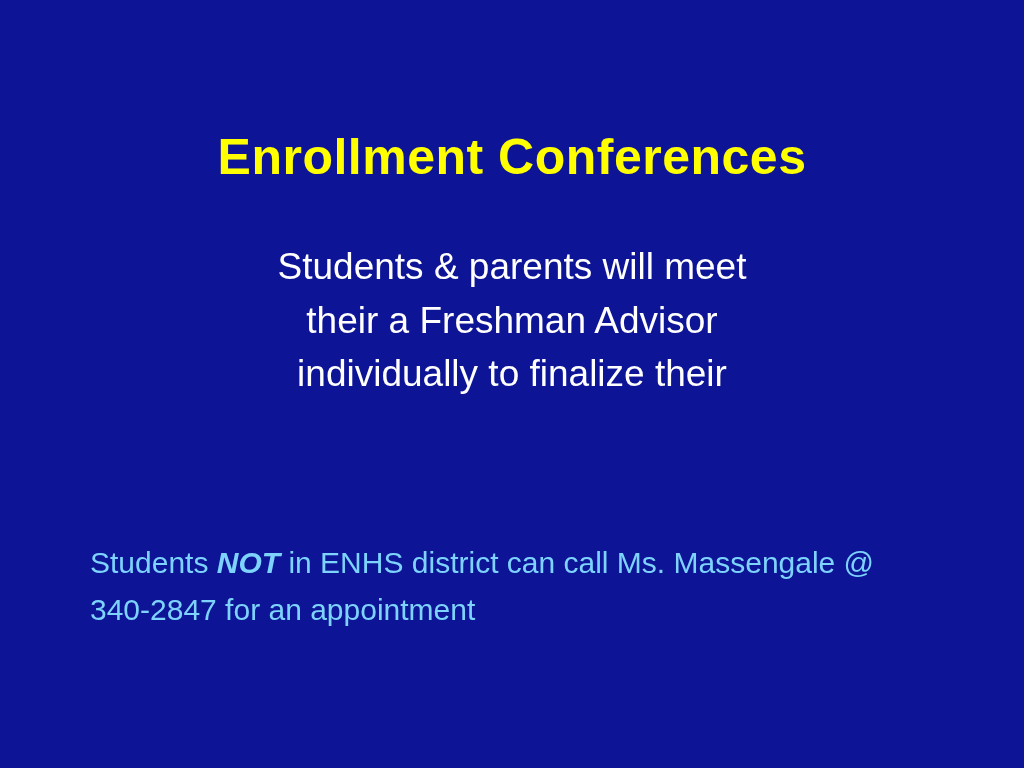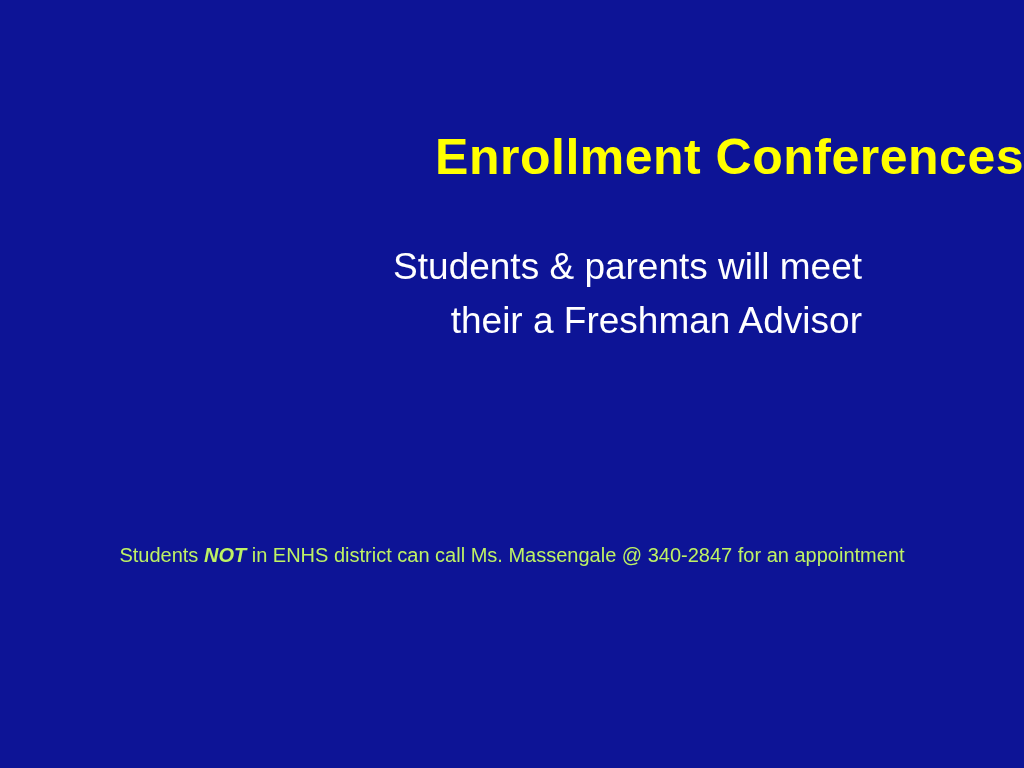--- a/index.html
+++ b/index.html
@@ -18,61 +18,62 @@
     width: 1024px;
     height: 768px;
     background: #0d1496;
     box-sizing: border-box;
   }
   .slide-title {
     position: absolute;
     top: 130px;
     left: 0;
     width: 1024px;
-    text-align: right;
+    text-align: center;
     color: #ffff00;
     font-size: 50px;
     font-weight: bold;
     letter-spacing: 0.5px;
     line-height: 1.1;
   }
   .body-block {
     position: absolute;
     top: 240px;
     left: 162px;
     width: 700px;
-    text-align: right;
+    text-align: center;
     color: #ffffff;
     font-size: 37px;
     line-height: 1.45;
   }
   .note-block {
     position: absolute;
     top: 540px;
     left: 90px;
     width: 844px;
-    text-align: center;
-    color: #bef264;
-    font-size: 20px;
+    text-align: left;
+    color: #7dd3fc;
+    font-size: 30px;
     line-height: 1.55;
   }
   .note-block em {
     font-style: italic;
     font-weight: bold;
   }
 </style>
 </head>
 <body>
 
 <div class="slide">
 
   <div class="slide-title">Enrollment Conferences</div>
 
   <div class="body-block">
     <div>Students &amp; parents will meet</div>
     <div>their a Freshman Advisor</div>
+    <div>individually to finalize their</div>
   </div>
 
   <div class="note-block">
     <span>Students </span><em>NOT</em><span> in ENHS district can call Ms. Massengale @ 340-2847 for an appointment</span>
   </div>
 
 </div>
 
 </body></html>

